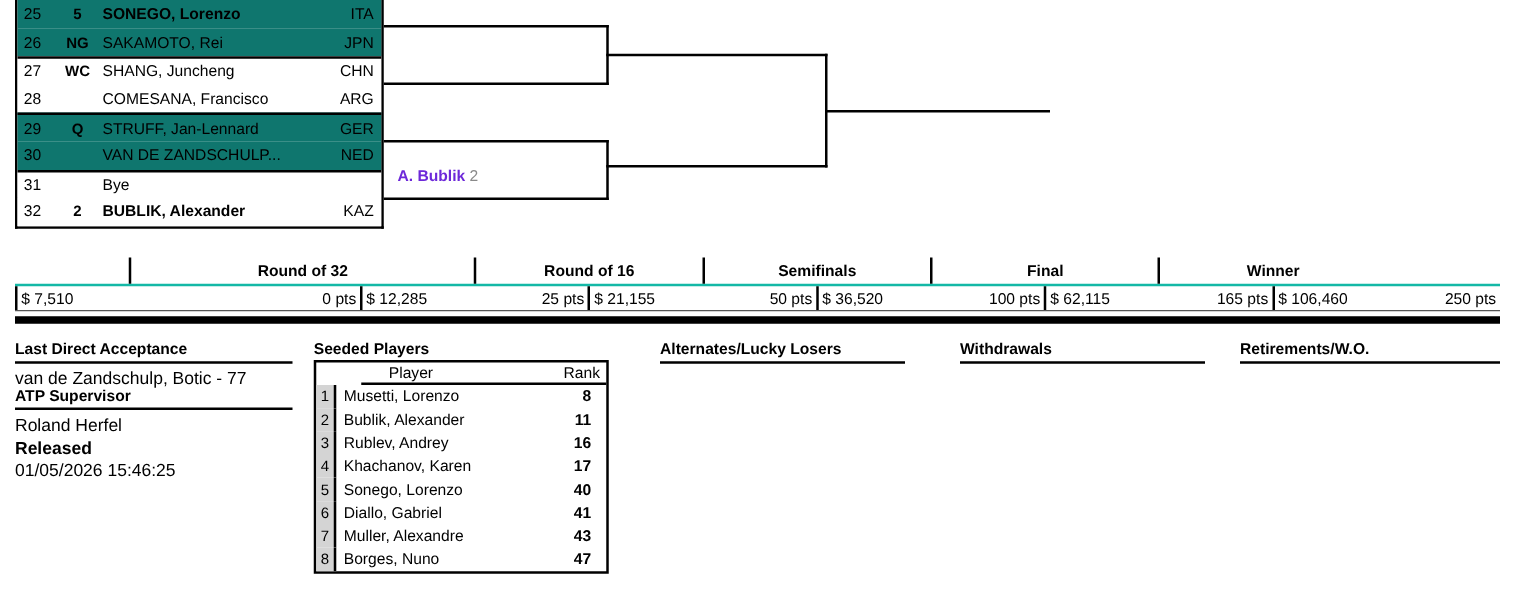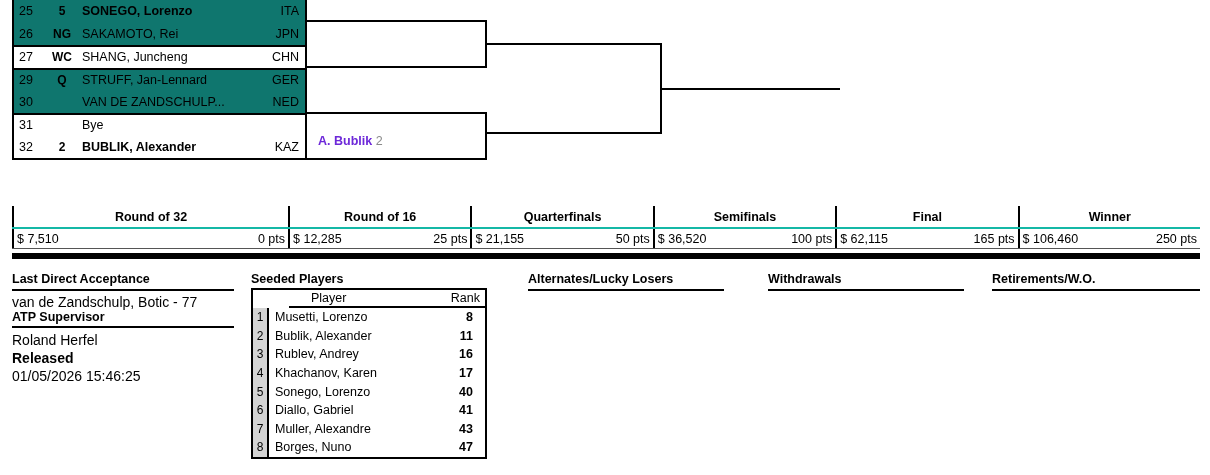--- a/index.html
+++ b/index.html
@@ -224,20 +224,26 @@
       <span class="cell-status">NG</span>
       <span class="cell-name">SAKAMOTO, Rei</span>
       <span class="cell-nat">JPN</span>
     </div>
     <div class="draw-row white pairtop">
       <span class="cell-num">27</span>
       <span class="cell-status">WC</span>
       <span class="cell-name">SHANG, Juncheng</span>
       <span class="cell-nat">CHN</span>
     </div>
+    <div class="draw-row white">
+      <span class="cell-num">28</span>
+      <span class="cell-status"></span>
+      <span class="cell-name">COMESANA, Francisco</span>
+      <span class="cell-nat">ARG</span>
+    </div>
     <div class="draw-row shaded pairtop">
       <span class="cell-num">29</span>
       <span class="cell-status">Q</span>
       <span class="cell-name">STRUFF, Jan-Lennard</span>
       <span class="cell-nat">GER</span>
     </div>
     <div class="draw-row shaded">
       <span class="cell-num">30</span>
       <span class="cell-status"></span>
       <span class="cell-name">VAN DE ZANDSCHULP...</span>
@@ -277,21 +283,20 @@
   <div class="r2-label" style="left:318px; top:134px;">
     <span class="pname">A. Bublik</span>
     <span class="pseed">2</span>
   </div>
 </div>
 
 <div id="prize-table">
   <div id="prize-head">
       <div class="pcol w-big">Round of 32</div>
       <div class="pcol w-std">Round of 16</div>
-      <div class="pcol w-std">Quarterfinals</div>
       <div class="pcol w-std">Semifinals</div>
       <div class="pcol w-std">Final</div>
       <div class="pcol w-std">Winner</div>
     </div>
   <div id="prize-body">
       <div class="pcol w-big">
         <span>$ 7,510</span>
         <span>0 pts</span>
       </div>
       <div class="pcol w-std">

